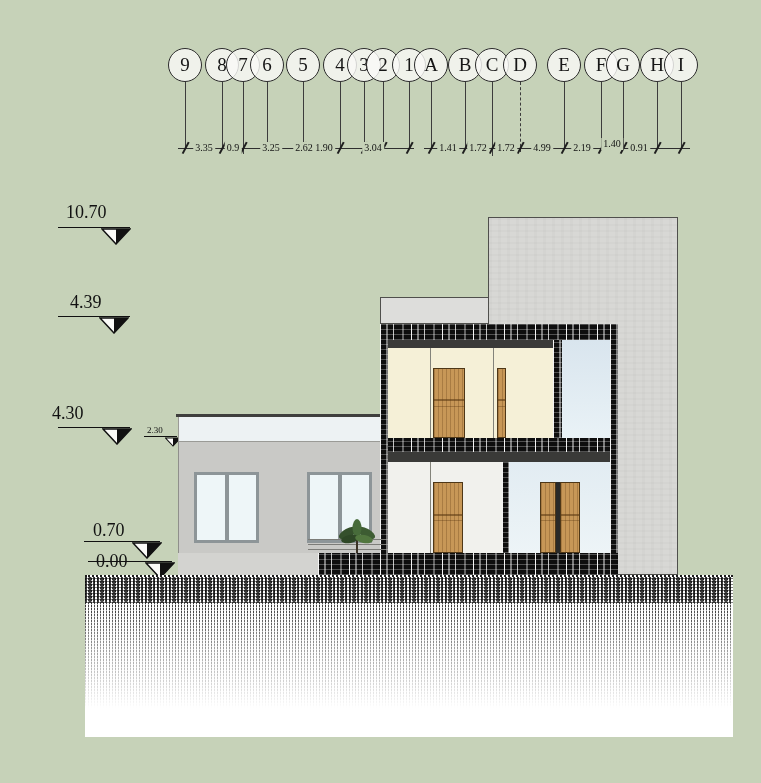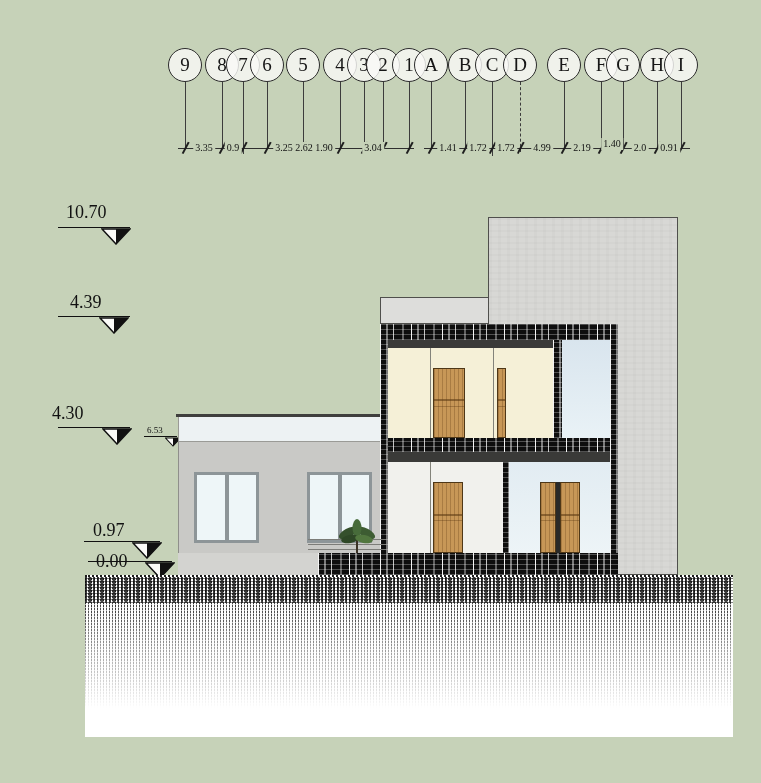--- a/index.html
+++ b/index.html
@@ -112,21 +112,21 @@
   <div class="tick" style="left:237px;top:147px"></div>
   <div class="tick" style="left:261px;top:147px"></div>
   <div class="tick" style="left:297px;top:147px"></div>
   <div class="tick" style="left:334px;top:147px"></div>
   <div class="tick" style="left:358px;top:147px"></div>
   <div class="tick" style="left:377px;top:147px"></div>
   <div class="tick" style="left:403px;top:147px"></div>
 
   <div class="dimlabel" style="left:204px;top:142px">3.35</div>
   <div class="dimlabel" style="left:233px;top:142px">0.9</div>
-  <div class="dimlabel" style="left:284px;top:142px">3.25</div>
+  <div class="dimlabel" style="left:271px;top:142px">3.25</div>
   <div class="dimlabel" style="left:304px;top:142px">2.62</div>
   <div class="dimlabel" style="left:324px;top:142px">1.90</div>
   <div class="dimlabel" style="left:373px;top:142px">3.04</div>
 
   <div class="bubble" style="left:414px;top:48px">
       <span>A</span>
     </div>
   <div class="bubble" style="left:448px;top:48px">
       <span>B</span>
     </div>
@@ -173,21 +173,21 @@
   <div class="tick" style="left:651px;top:147px"></div>
   <div class="tick" style="left:675px;top:147px"></div>
 
   <div class="dimlabel" style="left:448px;top:142px">1.41</div>
   <div class="dimlabel" style="left:478px;top:142px">1.72</div>
   <div class="dimlabel" style="left:506px;top:142px">1.72</div>
   <div class="dimlabel" style="left:542px;top:142px">4.99</div>
   <div class="dimlabel" style="left:582px;top:142px">2.19</div>
   <div class="dimlabel" style="left:612px;top:138px">1.40</div>
   <div class="dimlabel" style="left:640px;top:142px">2.0</div>
-  <div class="dimlabel" style="left:669px;top:142px">0.91</div>
+  <div class="dimlabel" style="left:639px;top:142px">0.91</div>
 
   <div class="lvl-text" style="left:66px;top:202px">10.70</div>
   <div class="lvl-line" style="left:58px;top:227px;width:72px"></div>
   <svg class="lvl-tri" style="left:101px;top:228px" width="30" height="17" viewBox="0 0 30 17">
     <polygon points="1,1 29,1 15,16" fill="#fbfbf8" stroke="#111" stroke-width="1.5"></polygon>
       <polygon points="15,1 29,1 15,16" fill="#111"></polygon>
     </svg>
 
   <div class="lvl-text" style="left:70px;top:292px">4.39</div>
   <div class="lvl-line" style="left:58px;top:316px;width:72px"></div>
@@ -196,28 +196,28 @@
       <polygon points="15,1 29,1 15,16" fill="#111"></polygon>
     </svg>
 
   <div class="lvl-text" style="left:52px;top:403px">4.30</div>
   <div class="lvl-line" style="left:58px;top:427px;width:72px"></div>
   <svg class="lvl-tri" style="left:102px;top:428px" width="30" height="17" viewBox="0 0 30 17">
     <polygon points="1,1 29,1 15,16" fill="#fbfbf8" stroke="#111" stroke-width="1.5"></polygon>
       <polygon points="15,1 29,1 15,16" fill="#111"></polygon>
     </svg>
 
-  <div class="lvl-text small" style="left:147px;top:425px">6.53</div>
+  <div class="lvl-text small" style="left:147px;top:425px">2.30</div>
   <div class="lvl-line" style="left:144px;top:436px;width:33px"></div>
   <svg class="lvl-tri" style="left:165px;top:437px" width="16" height="10" viewBox="0 0 30 17">
     <polygon points="1,1 29,1 15,16" fill="#fbfbf8" stroke="#111" stroke-width="2"></polygon>
       <polygon points="15,1 29,1 15,16" fill="#111"></polygon>
     </svg>
 
-  <div class="lvl-text" style="left:93px;top:520px">0.97</div>
+  <div class="lvl-text" style="left:93px;top:520px">0.70</div>
   <div class="lvl-line" style="left:84px;top:541px;width:76px"></div>
   <svg class="lvl-tri" style="left:132px;top:542px" width="30" height="17" viewBox="0 0 30 17">
     <polygon points="1,1 29,1 15,16" fill="#fbfbf8" stroke="#111" stroke-width="1.5"></polygon>
       <polygon points="15,1 29,1 15,16" fill="#111"></polygon>
     </svg>
 
   <div class="lvl-text" style="left:96px;top:551px">0.00</div>
   <div class="lvl-line" style="left:88px;top:561px;width:84px"></div>
   <svg class="lvl-tri" style="left:145px;top:562px" width="30" height="17" viewBox="0 0 30 17">
     <polygon points="1,1 29,1 15,16" fill="#fbfbf8" stroke="#111" stroke-width="1.5"></polygon>

